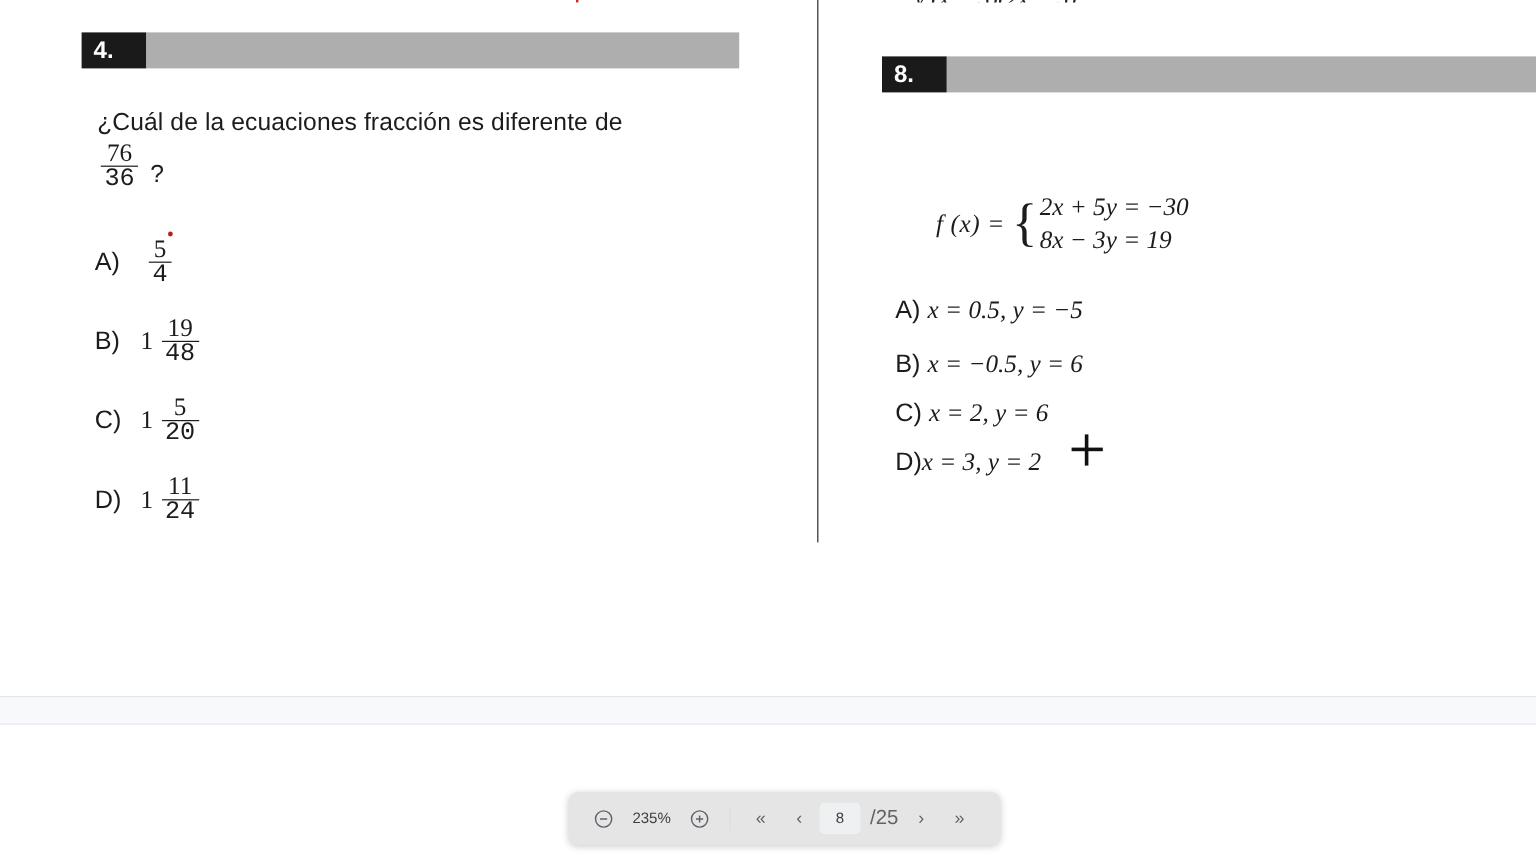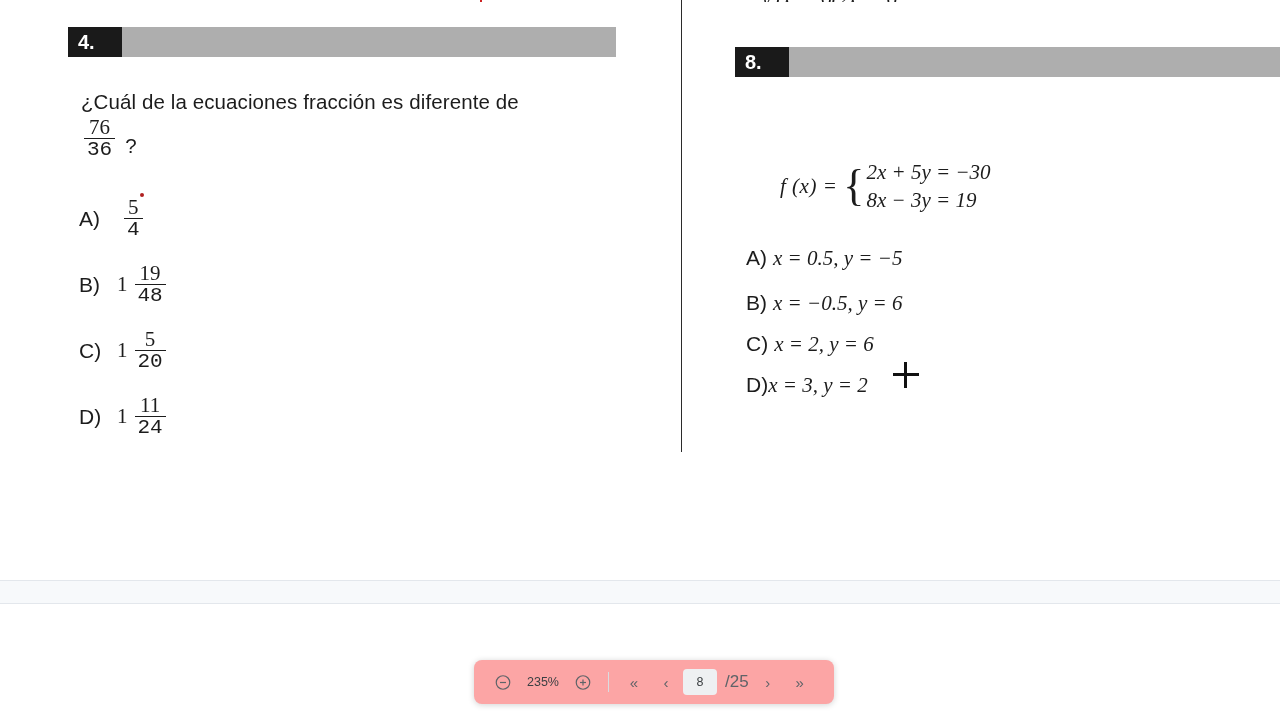--- a/index.html
+++ b/index.html
@@ -226,21 +226,21 @@
     background: #ffffff;
   }
 
   
   .toolbar {
     position: absolute;
     left: 474px;
     top: 660px;
     width: 360px;
     height: 44px;
-    background: #fca5a5;
+    background: #e5e5e5;
     border-radius: 8px;
     box-shadow: 0 1px 6px rgba(0,0,0,.18);
     display: flex;
     align-items: center;
     padding: 0 14px;
     gap: 2px;
   }
   .tb-btn {
     width: 30px;
     height: 30px;

